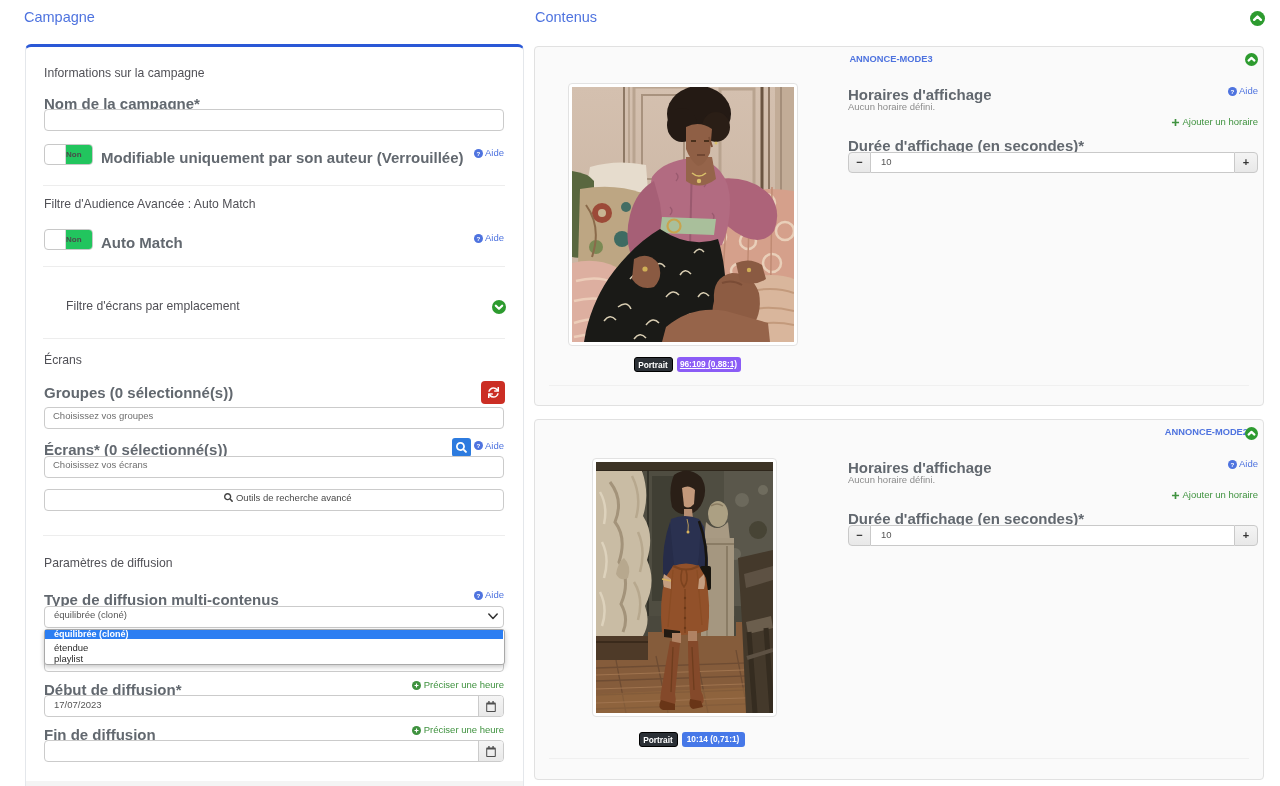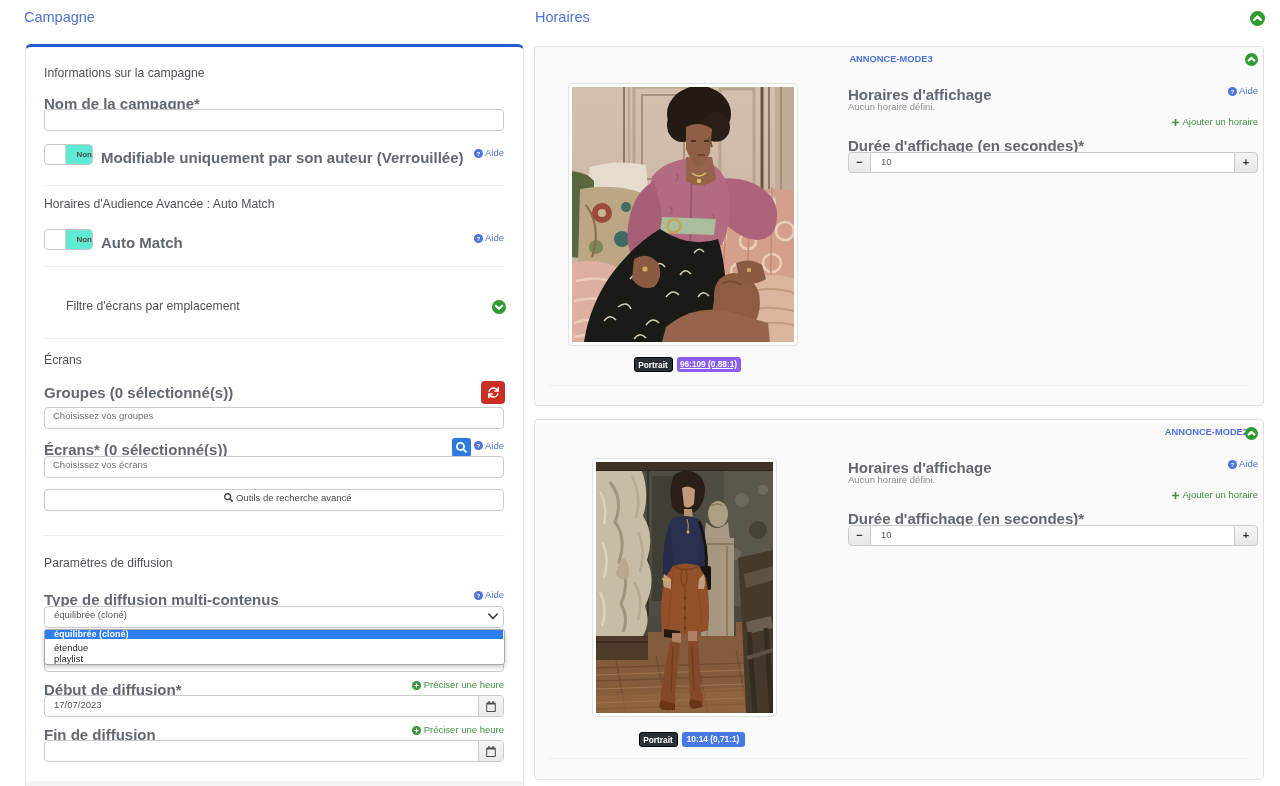--- a/index.html
+++ b/index.html
@@ -6,21 +6,21 @@
 .t{position:absolute;white-space:nowrap;line-height:1.15;}
 .h{font-size:12.2px;color:#515157;}
 .l{font-size:15px;font-weight:bold;color:#62686f;}
 .m{font-size:9.5px;color:#8b8b8b;}
 .blue{color:#4e73df;}
 .inp{position:absolute;background:#fff;border:1px solid #cbcbcb;border-radius:4px;box-sizing:border-box;}
 .hr{position:absolute;height:1px;background:#ededed;left:43px;width:462px;}
 .aide{position:absolute;font-size:9.5px;color:#4e73df;white-space:nowrap;line-height:1.15;}
 .grn{font-size:9.5px;color:#3f923f;line-height:1.15;}
 .tog{position:absolute;width:49px;height:21px;border:1px solid #c8c8c8;border-radius:4px;background:#fff;box-sizing:border-box;}
-.tog span{position:absolute;right:0;top:0;width:27px;height:19px;background:#5eead4;border-left:1px solid #d8d8d8;border-radius:0 3px 3px 0;color:#4a4a4a;font-size:8px;font-weight:bold;text-align:right;line-height:19px;box-sizing:border-box;}
+.tog span{position:absolute;right:0;top:0;width:27px;height:19px;background:#22c55e;border-left:1px solid #d8d8d8;border-radius:0 3px 3px 0;color:#4a4a4a;font-size:8px;font-weight:bold;text-align:left;line-height:19px;box-sizing:border-box;}
 .badge{position:absolute;height:15px;border-radius:3px;color:#fff;font-size:8.3px;font-weight:bold;text-align:center;line-height:15px;box-sizing:border-box;}
 .card{position:absolute;background:#fafafa;border:1px solid #e1e1e1;border-radius:4px;box-sizing:border-box;}
 .frame{position:absolute;background:#fff;border:1px solid #e2e2e2;border-radius:4px;box-sizing:border-box;}
 .ig-btn{position:absolute;background:linear-gradient(#f4f4f4,#e8e8e8);border:1px solid #c9c9c9;color:#333;font-weight:bold;text-align:center;box-sizing:border-box;}
 svg{display:block;}
 .ico{position:absolute;}
 .qm{display:inline-block;vertical-align:-1.5px;}
 </style></head>
 <body>
 
@@ -35,21 +35,21 @@
 <div class="tog" style="left:44px;top:144px;">
     <span>Non</span>
   </div>
 <div class="t l" style="left:101px;top:148.5px;">Modifiable uniquement par son auteur (Verrouillée)</div>
 <div class="aide" style="right:776px;top:148px;"><svg class="qm" width="9" height="9" viewBox="0 0 16 16">
       <circle cx="8" cy="8" r="8" fill="#4e73df"></circle>
       <text x="8" y="12" font-size="11" font-weight="bold" fill="#fff" text-anchor="middle" font-family="Liberation Sans">?</text>
     </svg> Aide</div>
 
 <div class="hr" style="top:185px;"></div>
-<div class="t h" style="left:44px;top:196.5px;">Horaires d'Audience Avancée : Auto Match</div>
+<div class="t h" style="left:44px;top:196.5px;">Filtre d'Audience Avancée : Auto Match</div>
 
 <div class="tog" style="left:44px;top:229px;">
     <span>Non</span>
   </div>
 <div class="t l" style="left:101px;top:233.5px;">Auto Match</div>
 <div class="aide" style="right:776px;top:233px;"><svg class="qm" width="9" height="9" viewBox="0 0 16 16">
       <circle cx="8" cy="8" r="8" fill="#4e73df"></circle>
       <text x="8" y="12" font-size="11" font-weight="bold" fill="#fff" text-anchor="middle" font-family="Liberation Sans">?</text>
     </svg> Aide</div>
 
@@ -136,21 +136,21 @@
     </svg> Préciser une heure</div>
 <div class="inp" style="left:44px;top:740px;width:460px;height:22px;"></div>
 <div style="position:absolute;left:478px;top:741px;width:25px;height:20px;background:linear-gradient(#f5f5f5,#e9e9e9);border-left:1px solid #cbcbcb;border-radius:0 3px 3px 0;box-sizing:border-box;">
     <svg width="10" height="11" viewBox="0 0 448 512" style="margin:4.5px 0 0 7px;">
       <path fill="#4e4e4e" d="M400 64h-48V12c0-6.6-5.4-12-12-12h-40c-6.6 0-12 5.4-12 12v52H160V12c0-6.6-5.4-12-12-12h-40c-6.6 0-12 5.4-12 12v52H48C21.5 64 0 85.5 0 112v352c0 26.5 21.5 48 48 48h352c26.5 0 48-21.5 48-48V112c0-26.5-21.5-48-48-48zm-6 400H54c-3.3 0-6-2.7-6-6V160h352v298c0 3.3-2.7 6-6 6z"></path>
     </svg>
   </div>
 
 <div style="position:absolute;left:26px;top:781px;width:497px;height:5px;background:#f4f4f4;"></div>
 
-<div class="t blue" style="left:535px;top:9px;font-size:14.5px;">Horaires</div>
+<div class="t blue" style="left:535px;top:9px;font-size:14.5px;">Contenus</div>
 <div class="ico" style="left:1250px;top:11px;">
     <svg width="15" height="15" viewBox="0 0 16 16">
       <circle cx="8" cy="8" r="8" fill="#2d9b2f"></circle>
       <path d="M4.4 9.4 L8 6 L11.6 9.4" stroke="#fff" stroke-width="2.6" fill="none" stroke-linecap="round" stroke-linejoin="round"></path>
     </svg>
   </div>
 
 <div class="card" style="left:534px;top:46px;width:730px;height:360px;"></div>
 <div class="t blue" style="left:534px;top:53.5px;width:714px;text-align:center;font-size:9.3px;font-weight:bold;">ANNONCE-MODE3</div>
 <div class="ico" style="left:1245px;top:53px;">

